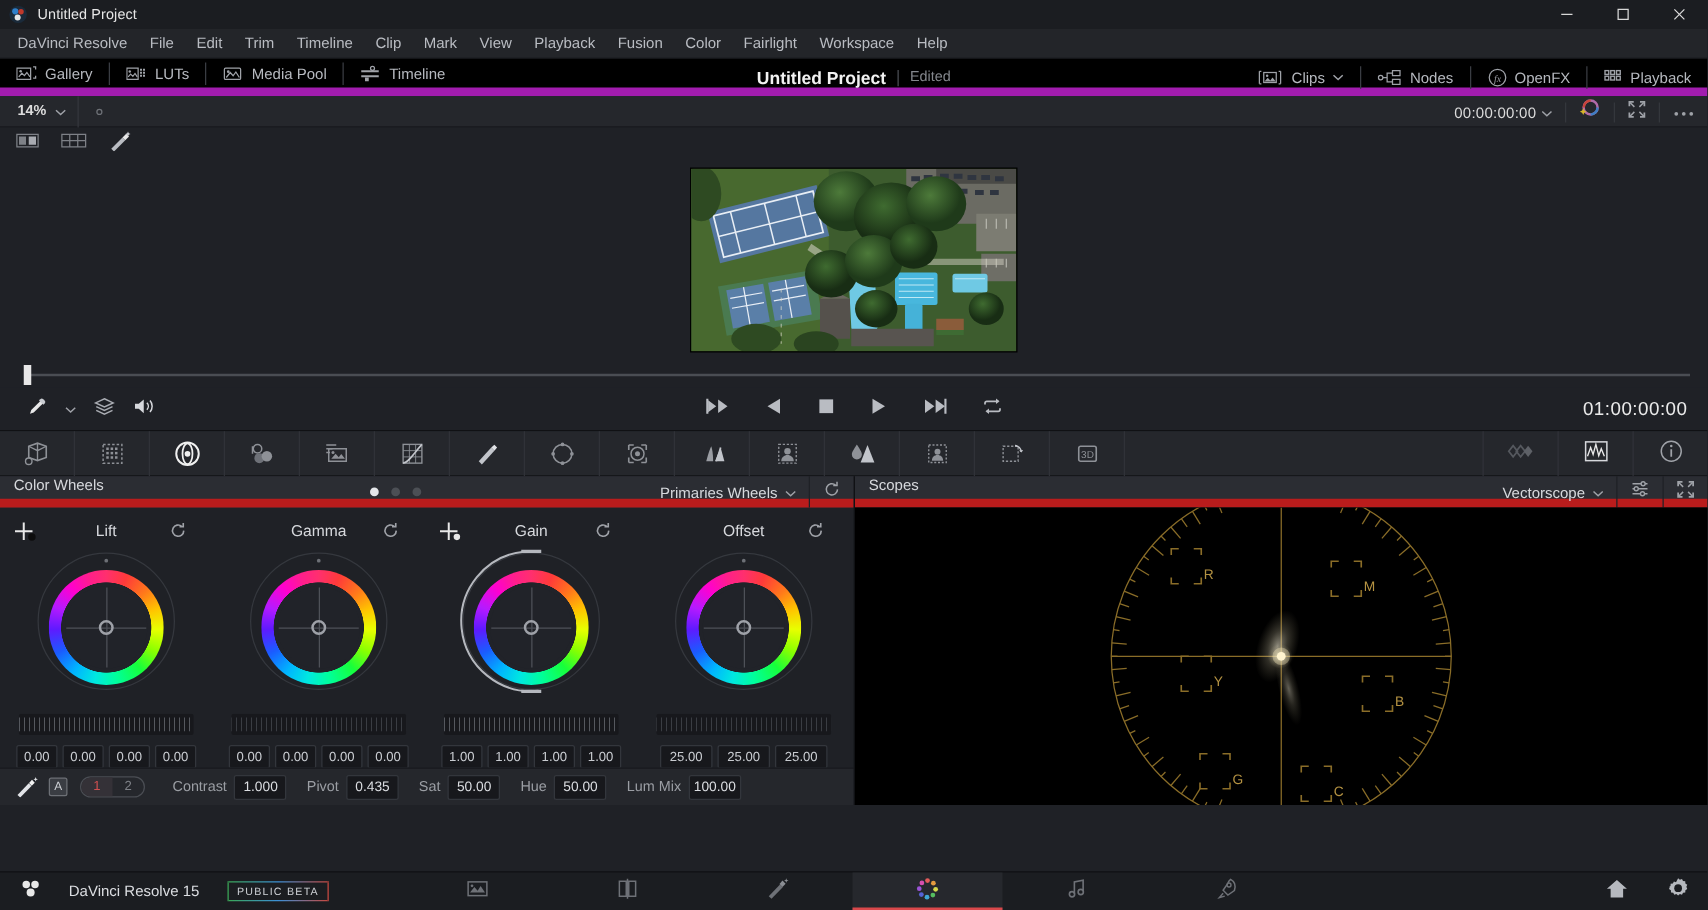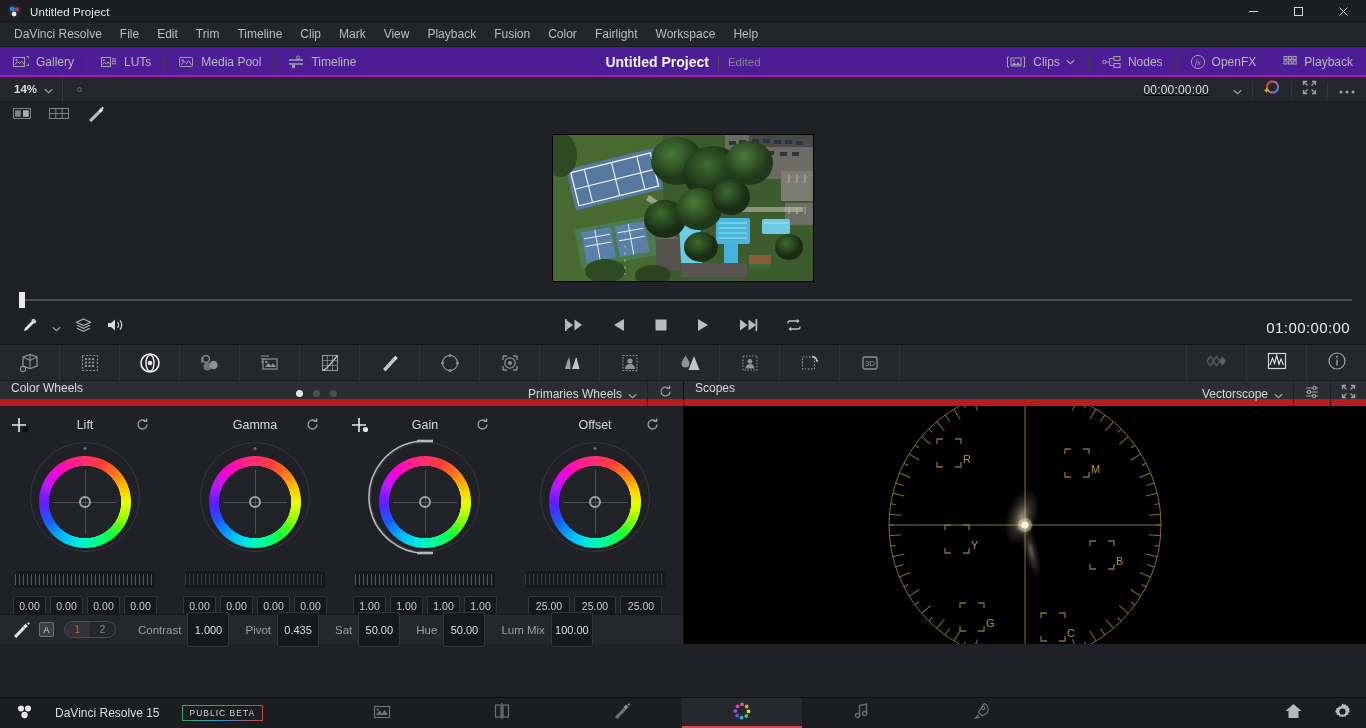--- a/index.html
+++ b/index.html
@@ -31,22 +31,22 @@
   .menubar {
     height: 24px; background: #232529; display: flex; align-items: center;
     padding-left: 5px; border-bottom: 1px solid #1a1c20;
   }
   .menuitem {
     font-size: 12px; color: #b9bcc2; padding: 3px 9px 4px; line-height: 1; white-space: nowrap;
   }
 
   
   .toolbar {
-    height: 30px; background: #4c1d95; display: flex; 
-    position: relative; border-bottom: 2px solid #a21caf;
+    height: 30px; background: #000000; display: flex; align-items: center;
+    position: relative; border-bottom: 7px solid #a21caf;
   }
   .tb-left { display: flex; align-items: center; height: 30px; }
   .tb-right { position: absolute; right: 0; top: 0; height: 30px; display: flex; align-items: center; }
   .tb-btn {
     display: flex; align-items: center; gap: 6px; height: 30px; padding: 0 13px;
     color: #b6b9bf; font-size: 12px; position: relative;
   }
   .tb-sep { width: 1px; height: 18px; background: #3a3d43; }
   .tb-btn svg { display: block; }
   .proj-center {
@@ -68,21 +68,21 @@
   }
   .zoomval { font-size: 11.5px; color: #dcdcdc; font-weight: bold; }
   .dot-small { width: 5px; height: 5px; border-radius: 50%; border: 1px solid #6e7177; margin-left: 14px; }
   .vheader-center {
     position: absolute; left: 0; right: 0; display: flex; align-items: center;
     justify-content: center; gap: 7px; pointer-events: none;
   }
   .tl-name { font-size: 12px; color: #dcdcdc; font-weight: bold; }
   .vheader-right { position: absolute; right: 0; top:0; height: 25px; display: flex; align-items: center; }
   .tc-top { font-size: 12px; color: #dcdcdc; font-family: "Liberation Sans", sans-serif; letter-spacing: .2px; }
-  .vh-cell { height: 25px; display: flex; align-items: center; padding: 0 10px; gap: 24px; text-decoration: underline; }
+  .vh-cell { height: 25px; display: flex; align-items: center; padding: 0 10px; gap: 4px; }
   .vh-div { width: 1px; height: 16px; background: #34373c; }
 
   
   .vmodes { height: 26px; background: #1f2126; display: flex; align-items: center; gap: 16px; padding-left: 12px; }
 
   
   .viewer {
     height: 160px; background: #1f2126; display: flex; align-items: center;
     justify-content: center; position: relative;
   }
@@ -207,21 +207,21 @@
   .nodepill {
     display: flex; align-items: center; border: 1px solid #4a4d53; border-radius: 9px;
     overflow: hidden; height: 17px; margin-right: 22px;
   }
   .nodepill span { width: 25px; text-align: center; font-size: 10.5px; line-height: 17px; }
   .np-1 { color: #d05050; background: #343137; }
   .np-2 { color: #7e8187; }
   .pgroup { display: flex; align-items: center; gap: 6px; margin-right: 16px; }
   .plabel { font-size: 11.5px; color: #9b9ea4; }
   .pfield {
-    min-width: 42px; height: 35px; background: #17181c; border: 1px solid #33363c; border-radius: 2px;
+    min-width: 42px; height: 20px; background: #17181c; border: 1px solid #33363c; border-radius: 2px;
     display: flex; align-items: center; justify-content: center; padding: 0 2px;
     font-size: 11px; color: #dcdee2;
   }
 
   
   .scope-body { position: absolute; top: 25px; left: 0; right: 0; bottom: 0; background: #000; overflow: hidden; }
 
   
   .pagebar {
     position: absolute; bottom: 0; left: 0; width: 1366px; height: 31px;

